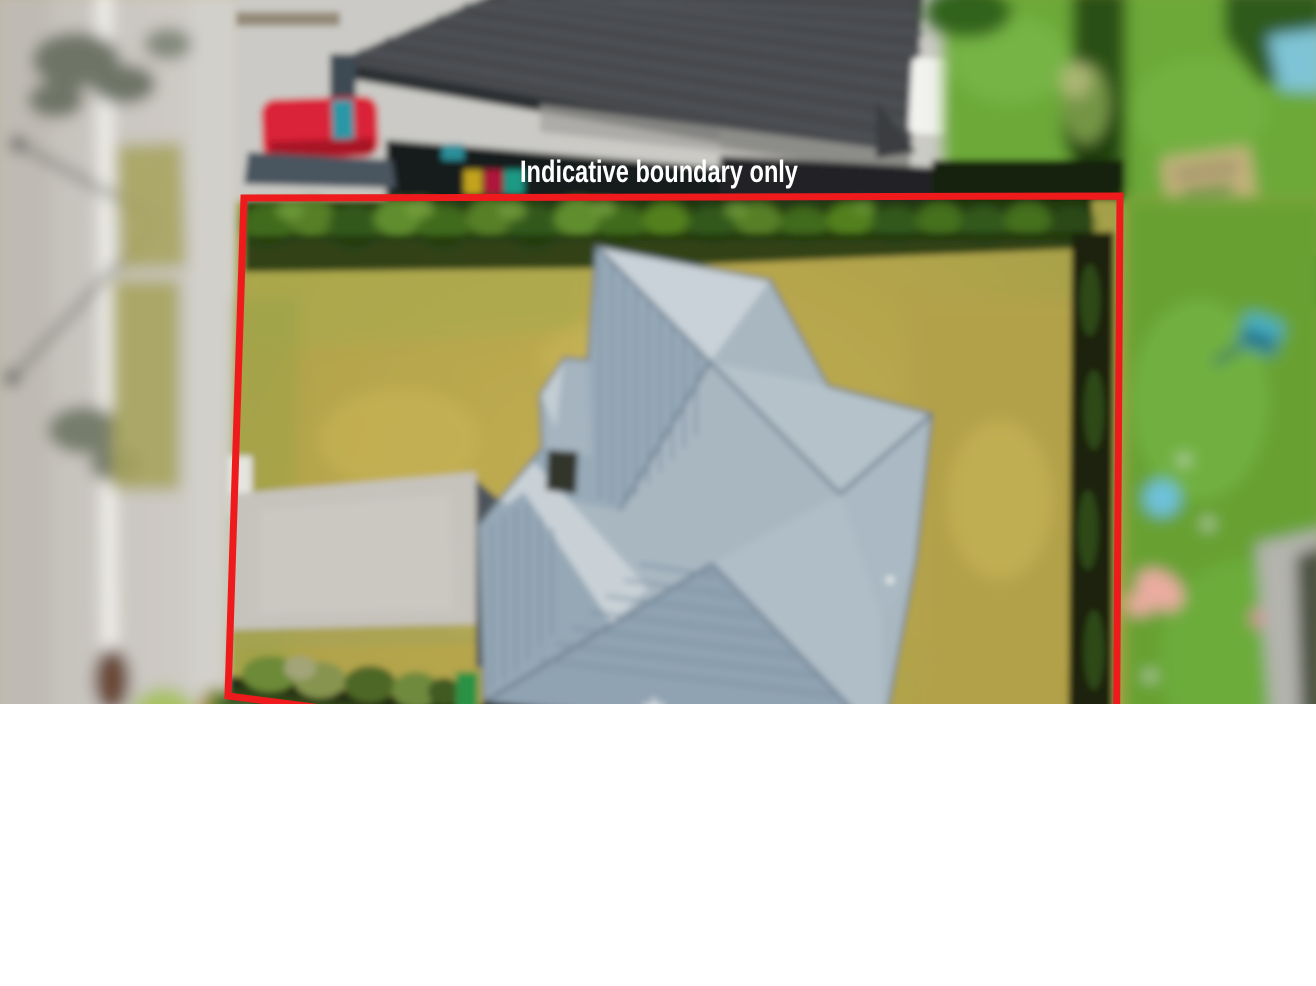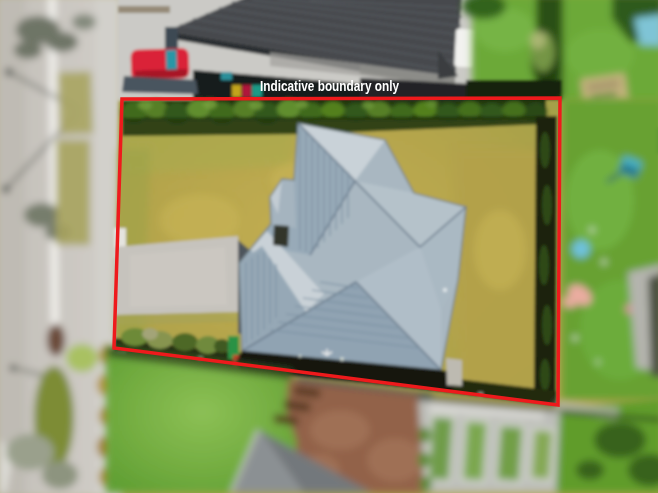--- a/index.html
+++ b/index.html
@@ -1,16 +1,16 @@
 <!DOCTYPE html>
 <html><head>
 <meta charset="utf-8">
 <style>
 html,body{margin:0;padding:0;background:#fff}
-#scene{position:relative;width:658px;height:493px;overflow:hidden;font-family:"Liberation Sans",sans-serif}
+#scene{position:relative;width:658px;height:352px;overflow:hidden;font-family:"Liberation Sans",sans-serif}
 </style>
 </head>
 <body>
 <div id="scene">
 <svg width="658" height="493" viewBox="0 0 658 493" xmlns="http://www.w3.org/2000/svg">
 <defs>
 <filter id="blur2" x="-5%" y="-5%" width="110%" height="110%">
           <feGaussianBlur stdDeviation="1.6"></feGaussianBlur>
         </filter>
 <filter id="blur4" x="-20%" y="-20%" width="140%" height="140%">

